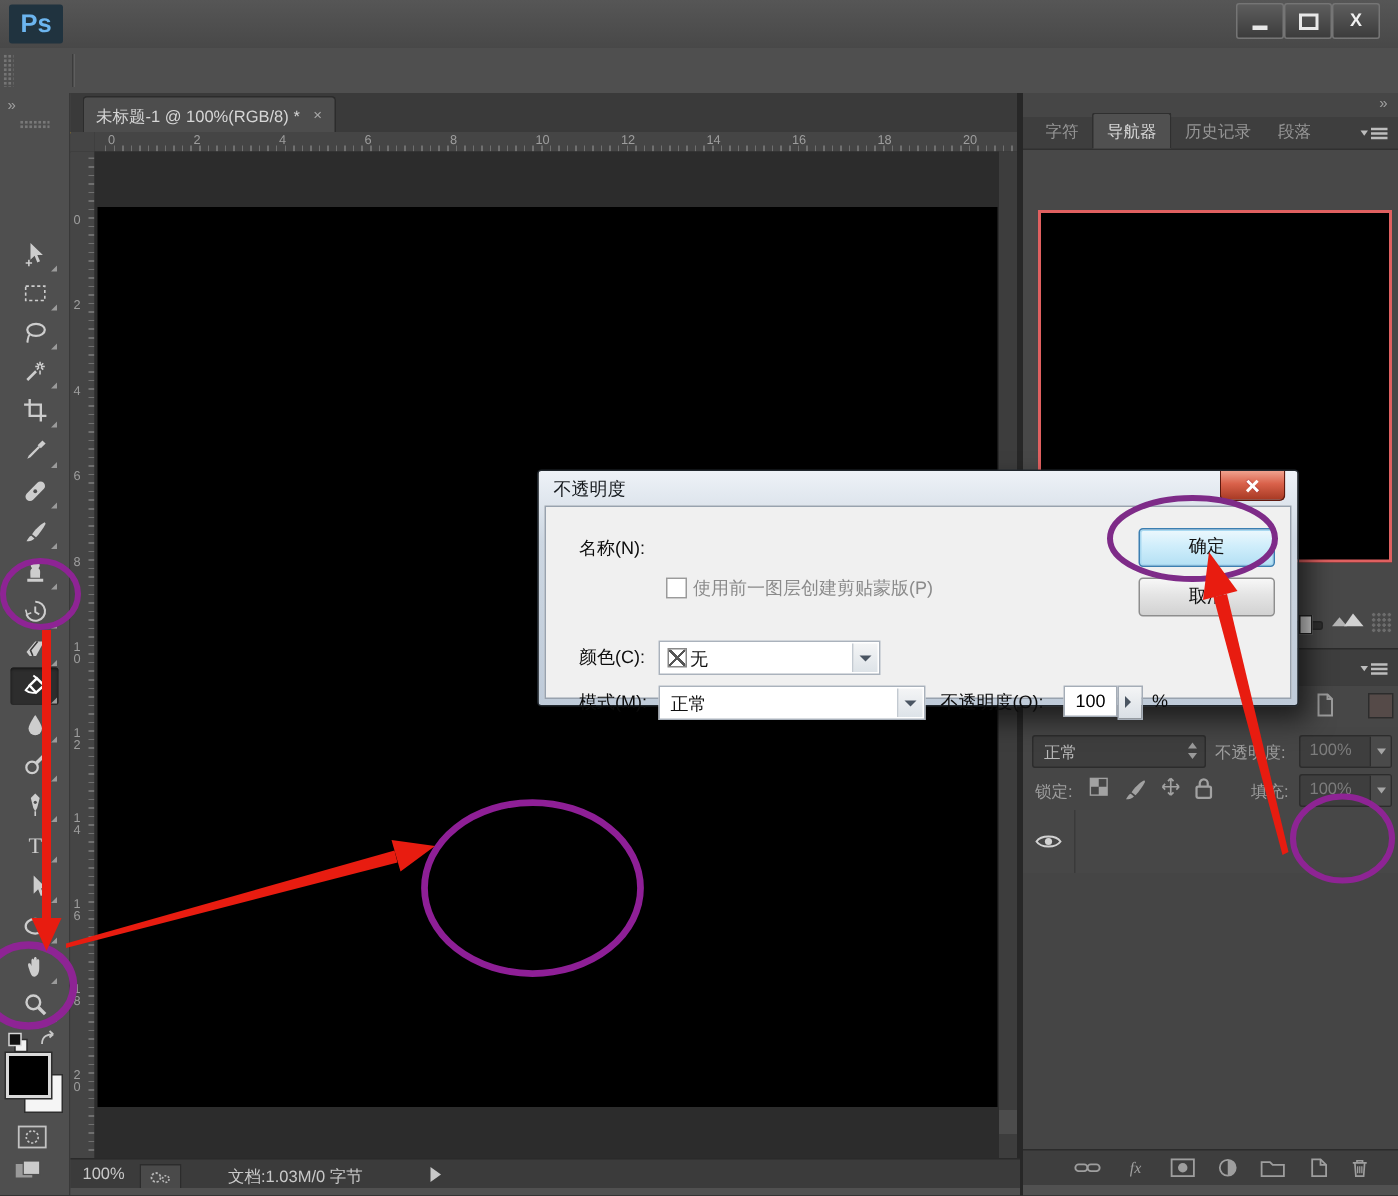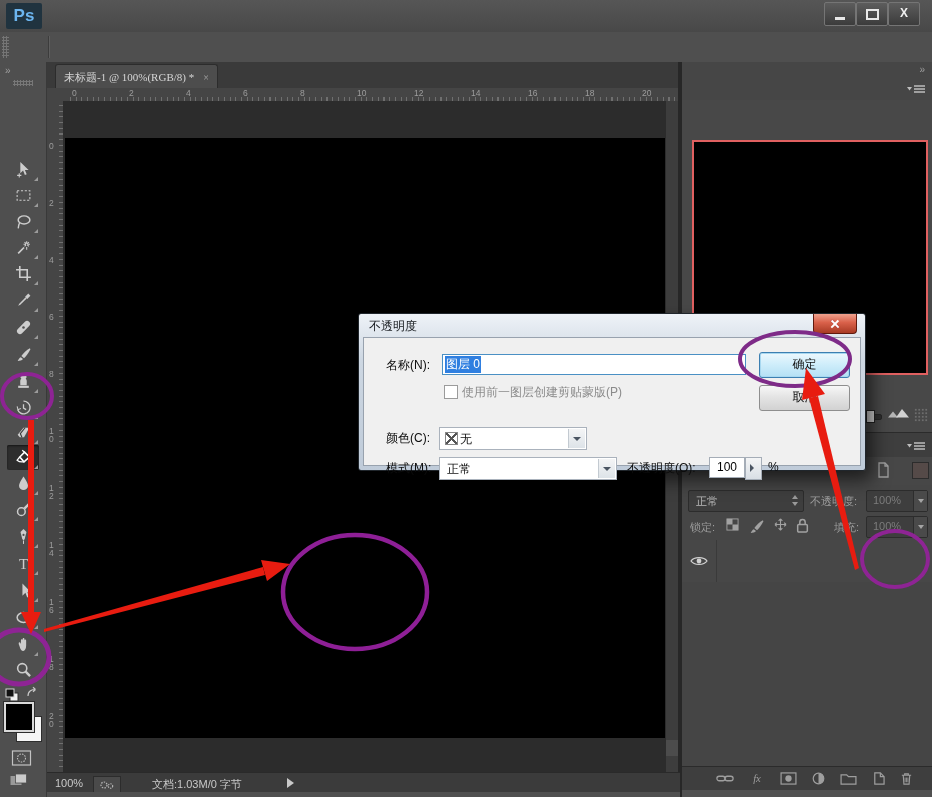--- a/index.html
+++ b/index.html
@@ -44,21 +44,21 @@
   .tool svg{width:17px;height:17px;}
   .tool:after{content:"";position:absolute;right:1px;bottom:1px;border-left:4px solid transparent;border-bottom:4px solid #9b9b9b;}
   .tool.sel{background:#2d2d2d;box-shadow:inset 0 1px 2px #161616;color:#ffffff;}
   #mini-default{left:5px;top:626px;}
   #mini-swap{left:26px;top:624px;color:#c7c7c7;}
   #fg-swatch{left:4px;top:640px;width:26px;height:26px;background:#000;border:2px solid #d9d9d9;outline:1px solid #2e2e2e;z-index:3;}
   #bg-swatch{left:16px;top:654px;width:24px;height:24px;background:#f5f5f5;border:1px solid #2e2e2e;z-index:2;}
   #quickmask{left:11px;top:688px;color:#c3c3c3;}
   #screenmode{left:8px;top:710px;}
   
-  #tabbar{left:47px;top:62px;width:633px;height:26px;background:#3a3a3a;border-bottom:1px solid #eab308;font-family:Liberation Serif, serif;}
+  #tabbar{left:47px;top:62px;width:633px;height:26px;background:#3a3a3a;border-bottom:1px solid #eab308;}
   #doc-tab{left:8px;top:2px;height:24px;background:#4d4d4d;border:1px solid #2c2c2c;border-bottom:none;
            border-radius:3px 3px 0 0;color:#d6d6d6;font-size:11px;padding:0 8px;display:flex;align-items:center;gap:9px;}
   #doc-tab .x{color:#a8a8a8;font-size:10px;}
   #corner{left:47px;top:88px;width:16px;height:13px;background:#454545;border-right:1px solid #333;border-bottom:1px solid #333;}
   #hruler{left:63px;top:88px;width:617px;height:13px;background:#454545;border-bottom:1px solid #333;overflow:hidden;}
   #hruler .ticks{position:absolute;left:7px;top:9px;width:100%;height:4px;
       background-image:repeating-linear-gradient(90deg,#6f6f6f 0 1px,transparent 1px 5.7px);}
   #hruler .num{position:absolute;top:0px;color:#9d9d9d;font-size:8.5px;}
   #vruler{left:47px;top:101px;width:16px;height:671px;background:#454545;border-right:1px solid #333;overflow:hidden;}
   #vruler .ticks{position:absolute;top:4px;left:12px;height:100%;width:4px;
@@ -399,20 +399,26 @@
           <circle cx="13.5" cy="7" r="2.2" fill="none" stroke="currentColor" stroke-width="1.1" stroke-dasharray="1.3 1"></circle>
         </svg>
       </span>
     <span class="abs" id="status-doc">文档:1.03M/0 字节</span>
     <span class="abs" id="status-play"></span>
   </div>
   <div class="abs" id="below-status"></div>
 
   <div class="abs" id="rightpanel">
     <span class="abs chevrons" id="rp-chevrons">»</span>
+    <div class="abs" id="rp-tabs">
+        <span class="rtab">字符</span>
+        <span class="rtab active">导航器</span>
+        <span class="rtab">历史记录</span>
+        <span class="rtab">段落</span>
+      </div>
     <span class="abs icon panelmenu" style="right:6px;top:21px;">
         <svg viewBox="0 0 20 12" width="20" height="12">
           <path d="M1 4 l5 0 -2.5 3.5 Z" fill="currentColor"></path>
           <path d="M8 3 h11 M8 6 h11 M8 9 h11" stroke="currentColor" stroke-width="1.6"></path>
         </svg>
       </span>
     <div class="abs" id="navigator">
       <div class="abs" id="nav-preview"></div>
       <div class="abs" id="nav-slider"></div>
       <div class="abs" id="nav-handle"></div>
@@ -542,23 +548,20 @@
     <div class="abs" id="rp-strip"></div>
   </div>
 
   <div class="abs" id="dialog">
     <span class="abs" id="dlg-title">不透明度</span>
     <div class="abs" id="dlg-close">
         <i></i>
       </div>
     <div class="abs" id="dlg-body">
       <span class="dlabel" style="left:22px;top:19px;">名称(N):</span>
-      <div class="abs" id="dlg-name-input">
-        <span class="sel">图层 0</span>
-      </div>
       <div class="abs wbtn" id="dlg-ok">确定</div>
       <div id="dlg-clip-box"></div>
       <span class="dlabel gray" style="left:98px;top:46px;">使用前一图层创建剪贴蒙版(P)</span>
       <div class="abs wbtn" id="dlg-cancel">取消</div>
       <span class="dlabel" style="left:22px;top:92px;">颜色(C):</span>
       <div class="wcombo" id="dlg-color-combo">
         <span class="xbox"></span>
         <span style="position:absolute;left:20px;top:3px;">无</span>
         <span class="cbtn">
             <s></s>

